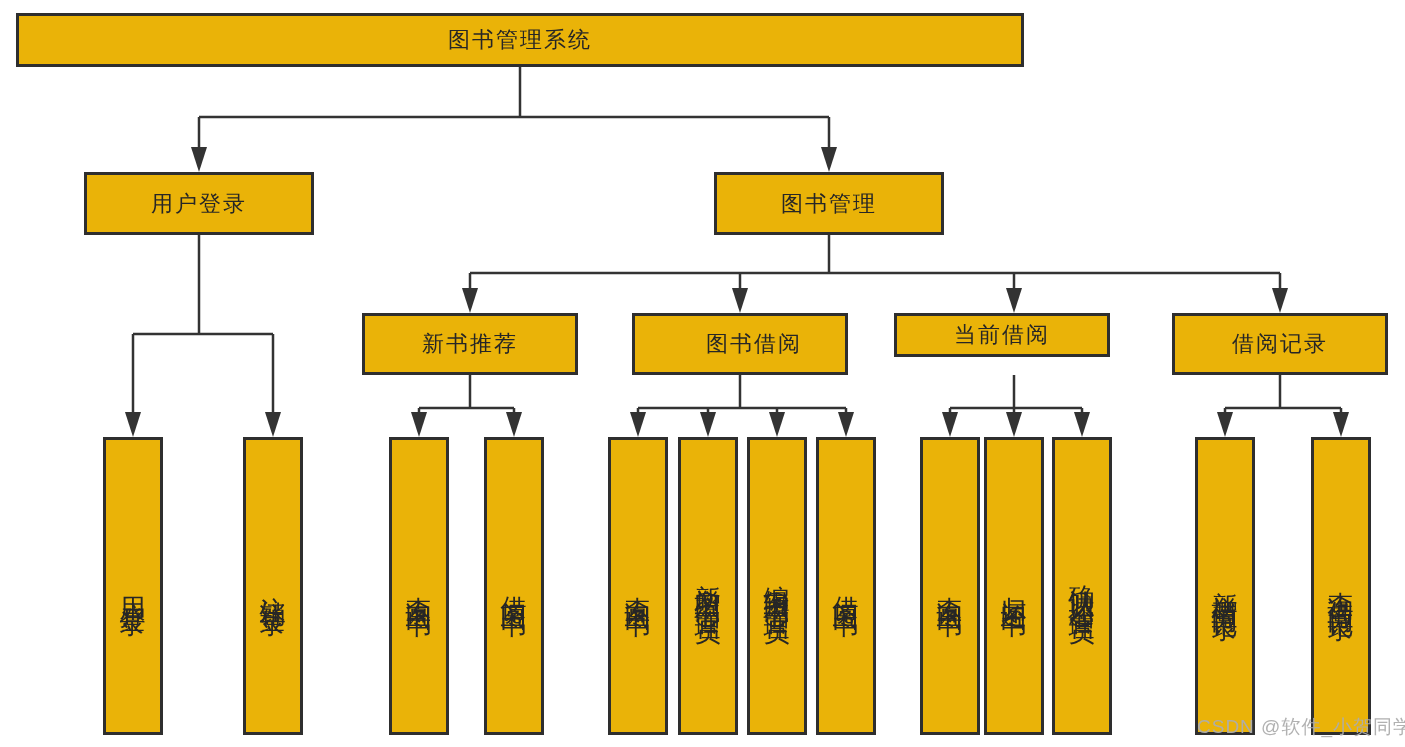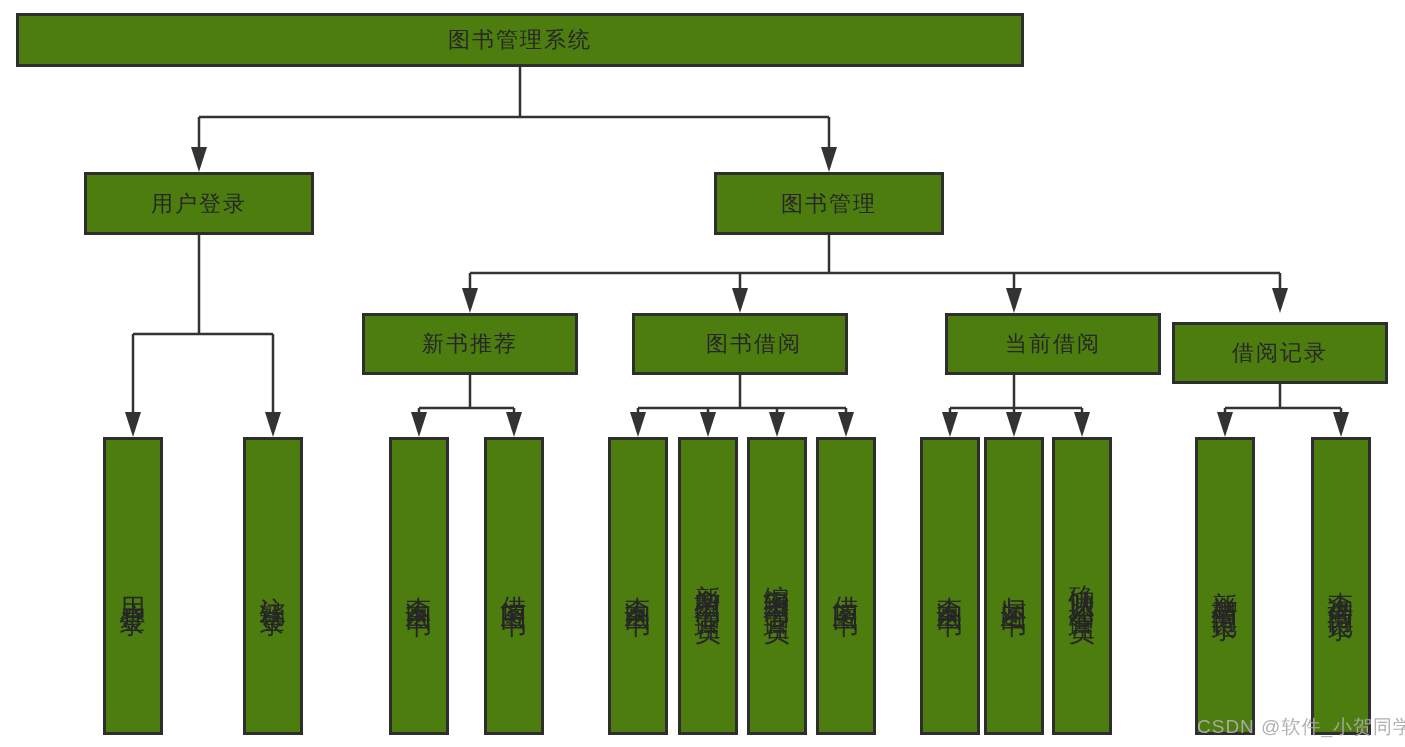--- a/index.html
+++ b/index.html
@@ -19,21 +19,21 @@
     position: absolute;
     left: 0;
     top: 0;
     width: 1405px;
     height: 747px;
   }
   .box {
     position: absolute;
     box-sizing: border-box;
     border: 3px solid #2e2e2e;
-    background: #4d7c0f;
+    background: #eab308;
     display: flex;
     align-items: center;
     justify-content: center;
     color: #262626;
   }
   .box .lbl { white-space: nowrap; }
   .h-box .lbl {
     font-size: 22px;
     letter-spacing: 2px;
   }
@@ -152,24 +152,24 @@
   <div class="box h-box" style="left:362px; top:313px; width:216px; height:62px;">
     <span class="lbl">新书推荐</span>
   </div>
 
   <div class="box h-box" style="left:714px; top:172px; width:230px; height:63px;">
     <span class="lbl">图书管理</span>
   </div>
   <div class="box h-box" style="left:632px; top:313px; width:216px; height:62px;padding-left:28px;">
     <span class="lbl">图书借阅</span>
   </div>
-  <div class="box h-box" style="left:945px; top:313px; width:216px; height:62px;">
+  <div class="box h-box" style="left:894px; top:313px; width:216px; height:44px;">
     <span class="lbl">当前借阅</span>
   </div>
-  <div class="box h-box" style="left:1172px; top:322px; width:216px; height:62px;">
+  <div class="box h-box" style="left:1172px; top:313px; width:216px; height:62px;">
     <span class="lbl">借阅记录</span>
   </div>
 
   <div class="box v-box" style="left:103px; top:437px; width:60px; height:298px;">
     <span class="lbl">用户登录</span>
   </div>
   <div class="box v-box" style="left:243px; top:437px; width:60px; height:298px;">
     <span class="lbl">注销登录</span>
   </div>
 

